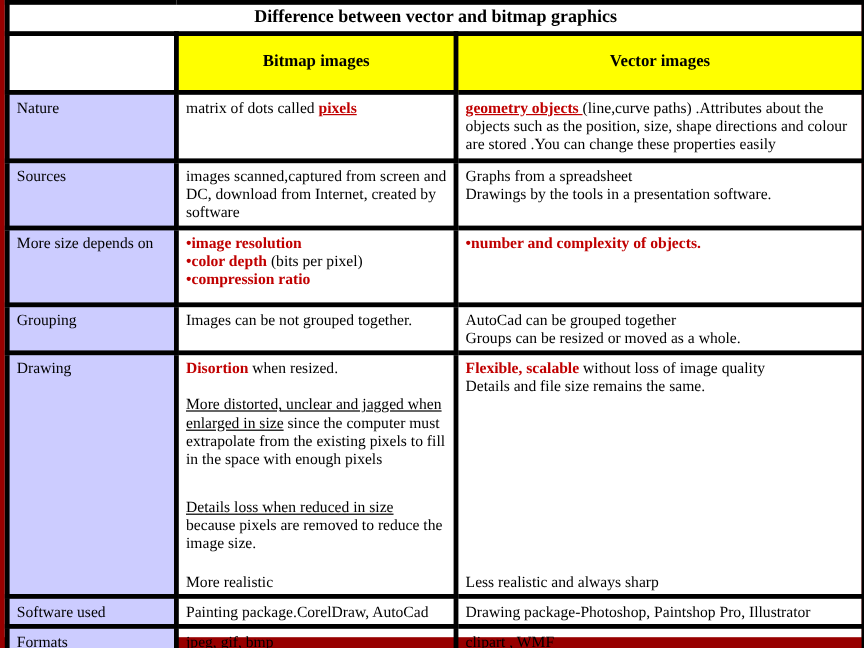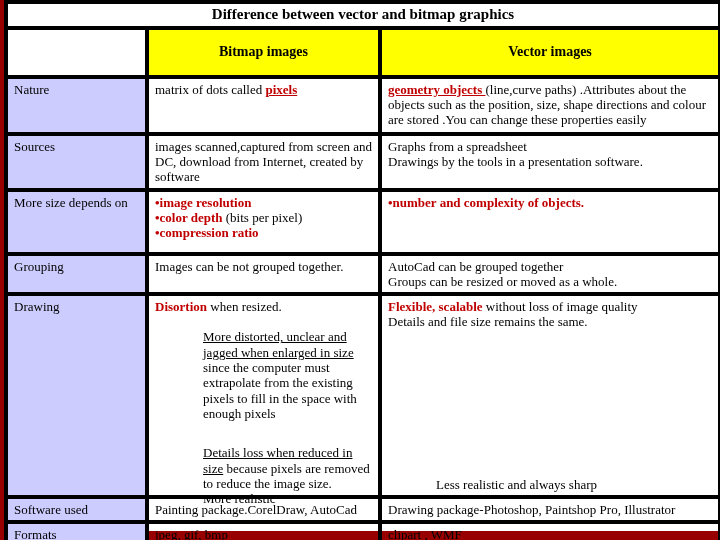--- a/index.html
+++ b/index.html
@@ -54,21 +54,21 @@
   tr.r-nature   { height: 57px; }
   tr.r-sources  { height: 53px; }
   tr.r-filesize { height: 64px; }
   tr.r-grouping { height: 38px; }
   tr.r-quality  { height: 200px; }
   tr.r-software { height: 24px; }
   tr.r-formats  { height: 22px; padding-left: 17px; }
   tr.r-browser  { height: 23px; }
   .stack { display: flex; flex-direction: column; height: 193px; }
   .stack p { margin: 0; }
-  .stack p + p { margin-top: 15px; margin-left: 48px; }
+  .stack p + p { margin-top: 15px; }
   .stack p.gap-lg { margin-top: 24px; }
   .stack p.bottom { margin-top: auto; }
 </style>
 </head>
 <body>
 
 <div class="slide">
   <table class="cmp">
     <colgroup>
       <col style="width:141px">

